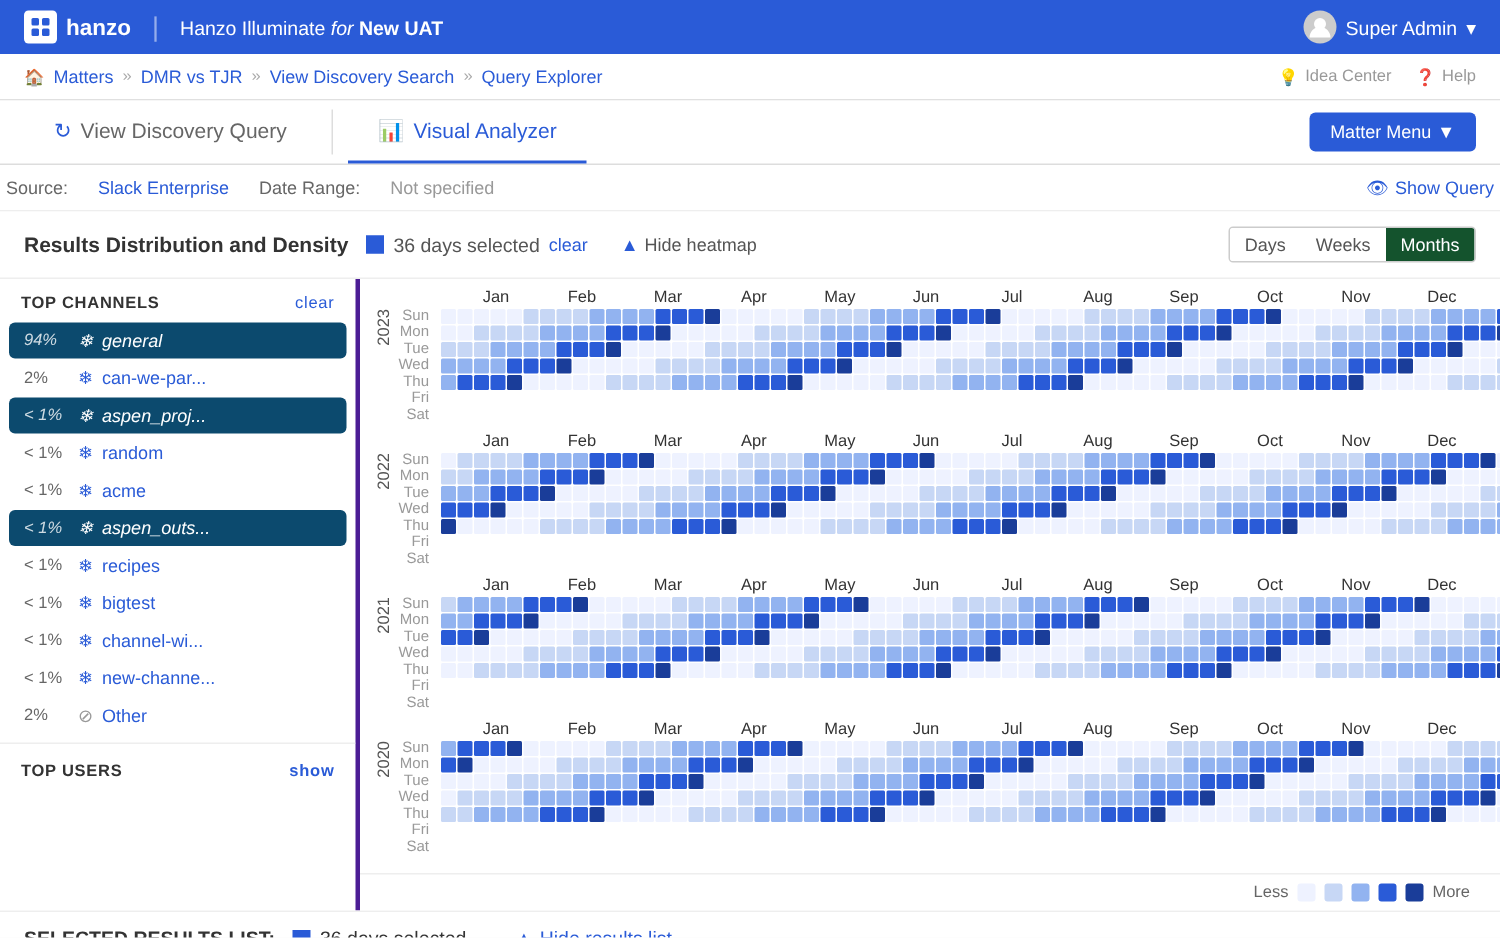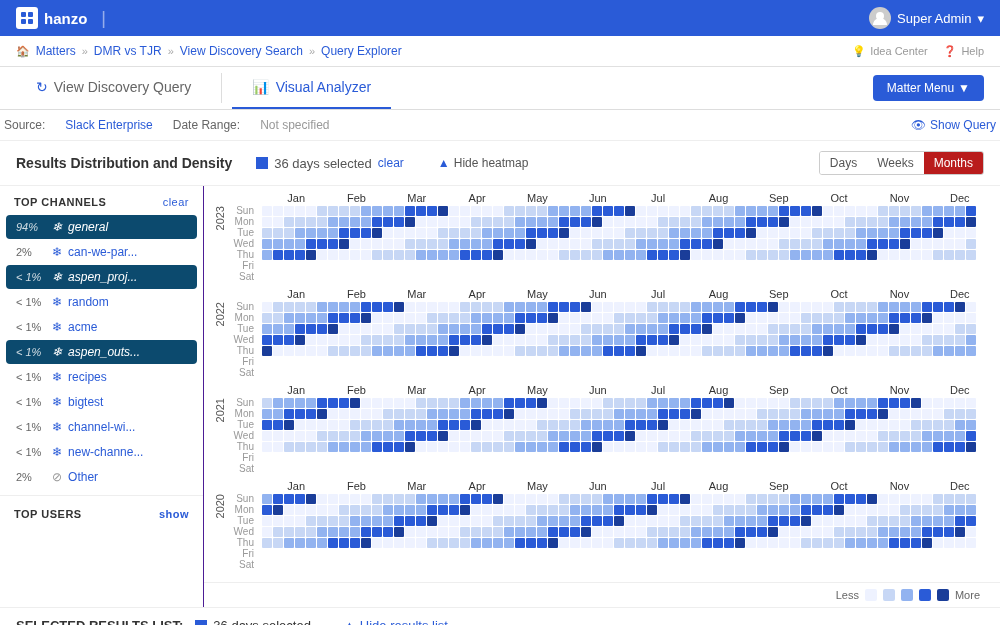--- a/index.html
+++ b/index.html
@@ -86,52 +86,52 @@
     .source-bar .label { color: #666; }
     .source-bar .value { color: #2a5bd7; }
     .source-bar .show-query { margin-left: auto; color: #2a5bd7; cursor: pointer; display: flex; align-items: center; gap: 4px; }
 
     
     .distribution-header {
       background: white;
       padding: 10px 16px;
       display: flex;
       align-items: center;
-      gap: 24px;
+      gap: 12px;
       border-bottom: 1px solid #eee;
       font-size: 13px;
     }
     .distribution-title { font-weight: bold; font-size: 14px; color: #333; }
     .days-selected { display: flex; align-items: center; gap: 6px; color: #555; font-size: 13px; }
     .days-selected .checkbox-icon { width: 12px; height: 12px; border: 2px solid #2a5bd7; }
     .clear-link { color: #2a5bd7; cursor: pointer; font-size: 12px; }
     .hide-heatmap { display: flex; align-items: center; gap: 4px; color: #555; cursor: pointer; font-size: 12px; margin-left: 10px; }
     .view-toggle { margin-left: auto; display: flex; border: 1px solid #ccc; border-radius: 3px; overflow: hidden; }
     .view-toggle button {
       padding: 4px 10px;
       font-size: 12px;
       border: none;
       background: white;
       cursor: pointer;
       color: #555;
     }
-    .view-toggle button.active { background: #b91c1c; color: white; }
+    .view-toggle button.active { background: #14532d; color: white; }
 
     
     .content-area {
       display: flex;
       flex: 1;
       overflow: hidden;
     }
 
     
     .sidebar {
-      width: 204px;
+      width: 240px;
       background: white;
-      border-right: 1px solid #4c1d95;
+      border-right: 3px solid #4c1d95;
       overflow-y: auto;
       padding-bottom: 10px;
       flex-shrink: 0;
     }
     .sidebar-section-header {
       display: flex;
       align-items: center;
       justify-content: space-between;
       padding: 10px 14px 6px;
       font-size: 11px;
@@ -309,20 +309,23 @@
         <svg viewBox="0 0 16 16" fill="none">
           <rect x="2" y="2" width="5" height="5" rx="1" fill="#2a5bd7"></rect>
           <rect x="9" y="2" width="5" height="5" rx="1" fill="#2a5bd7"></rect>
           <rect x="2" y="9" width="5" height="5" rx="1" fill="#2a5bd7"></rect>
           <rect x="9" y="9" width="5" height="5" rx="1" fill="#2a5bd7"></rect>
         </svg>
       </div>
       <span style="font-size:15px;font-weight:bold;">hanzo</span>
     </div>
     <span class="nav-divider">|</span>
+    <span style="font-size:13px;">
+      Hanzo Illuminate <em>for</em> <strong>New UAT</strong>
+    </span>
   </div>
   <div class="top-nav-right">
     <div class="user-avatar">
       <svg width="18" height="18" viewBox="0 0 18 18" fill="white">
           <circle cx="9" cy="7" r="4"></circle>
           <path d="M2 16c0-3.866 3.134-7 7-7s7 3.134 7 7" fill="white"></path>
         </svg>
     </div>
     <span style="color:white;cursor:pointer;">Super Admin</span>
     <span style="color:white;cursor:pointer;">▾</span>

